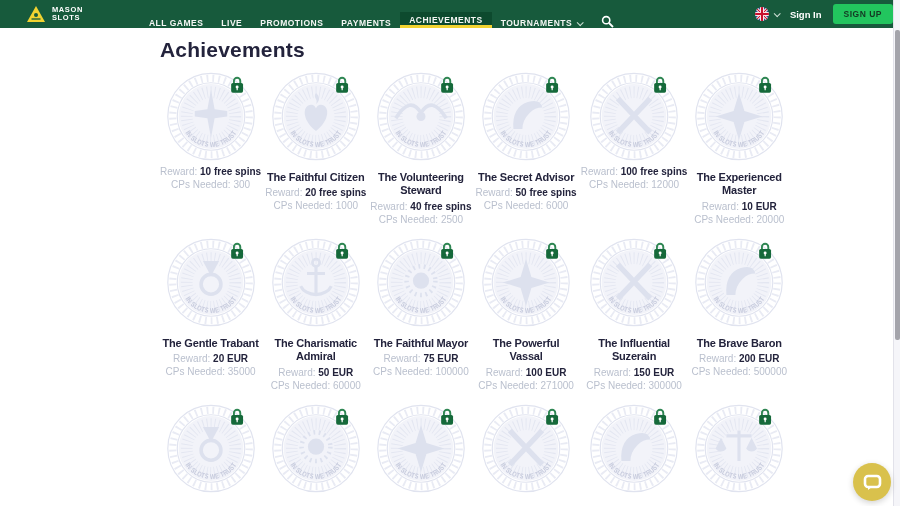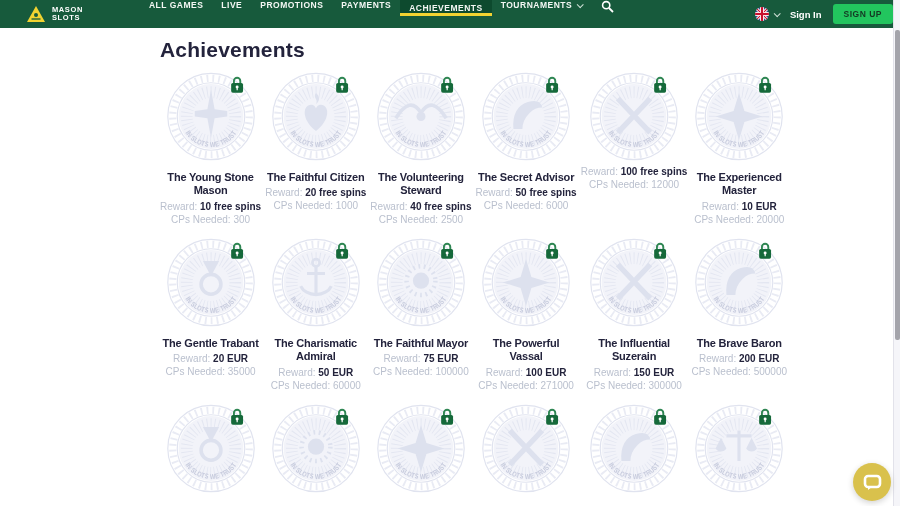--- a/index.html
+++ b/index.html
@@ -4,21 +4,21 @@
 <style>
   * { box-sizing: border-box; margin: 0; padding: 0; }
   html,body { width:900px; height:506px; overflow:hidden; background:#fff;
     font-family:"Liberation Sans","DejaVu Sans",sans-serif; }
 
   
   .topbar { position:relative; height:28px; background:#175a3c; display:flex;
     align-items:stretch; padding-left:26px; width:893px;gap:39px; }
   .brand { display:flex; align-items:center; gap:6px; margin-right:18px; cursor:pointer; }
   .brand-text { color:#fff; font-weight:bold; font-size:7.5px; line-height:8px; letter-spacing:.6px; }
-  .nav { display:flex; align-items:flex-start; }
+  .nav { display:flex; align-items:flex-end; }
   .nav-item { display:flex; align-items:center; padding:0 9px; color:#f4f7f4;
     font-size:8.5px; font-weight:bold; letter-spacing:.5px; cursor:pointer; gap:5px; }
   .nav-item.active { background:#0d4a2e; border-bottom:3px solid #f2d331; padding-top:3px; }
   .chev { width:5px; height:5px; border-right:1.5px solid #cfe0d6; border-bottom:1.5px solid #cfe0d6;
     transform:rotate(45deg) translateY(-1px); display:inline-block; }
   .search-btn { display:flex; align-items:center; padding:0 10px; cursor:pointer; }
   .top-right { margin-left:auto; display:flex; align-items:center; gap:11px; }
   .lang { display:flex; align-items:center; gap:5px; cursor:pointer; }
   .signin { color:#fff; font-size:9.5px; font-weight:bold; cursor:pointer; }
   .signup { background:#22c55e; color:#143823; font-size:8.5px; font-weight:bold;
@@ -190,21 +190,20 @@
           <circle class="s1" cx="50" cy="50" r="37.5"></circle>
             <circle class="fillc" cx="50" cy="50" r="36"></circle>
           <circle class="ticks" cx="50" cy="50" r="27"></circle>
             <use href="#em-dagger"></use>
           <text class="arc" text-anchor="middle"><textPath href="#seal-arc" startOffset="50%" textLength="68" lengthAdjust="spacingAndGlyphs">IN SLOTS WE TRUST</textPath></text>
         </svg>
         <svg class="lock" width="14" height="17" viewBox="0 0 13 16">
             <use href="#lock-icon-shape"></use>
           </svg>
       </div>
-      <div class="ach-title">The Young Stone Mason</div>
       <div class="ach-line"><span>Reward: </span><span class="val">10 free spins</span></div>
       <div class="ach-cps"><span>CPs Needed: </span><span>300</span></div>
     </div>
 
     <div class="cell">
       <div class="badge">
         <svg class="seal" viewBox="0 0 100 100">
           <circle class="s1" cx="50" cy="50" r="48"></circle>
             <circle class="band" cx="50" cy="50" r="42.5"></circle>
           <circle class="s1" cx="50" cy="50" r="37.5"></circle>

